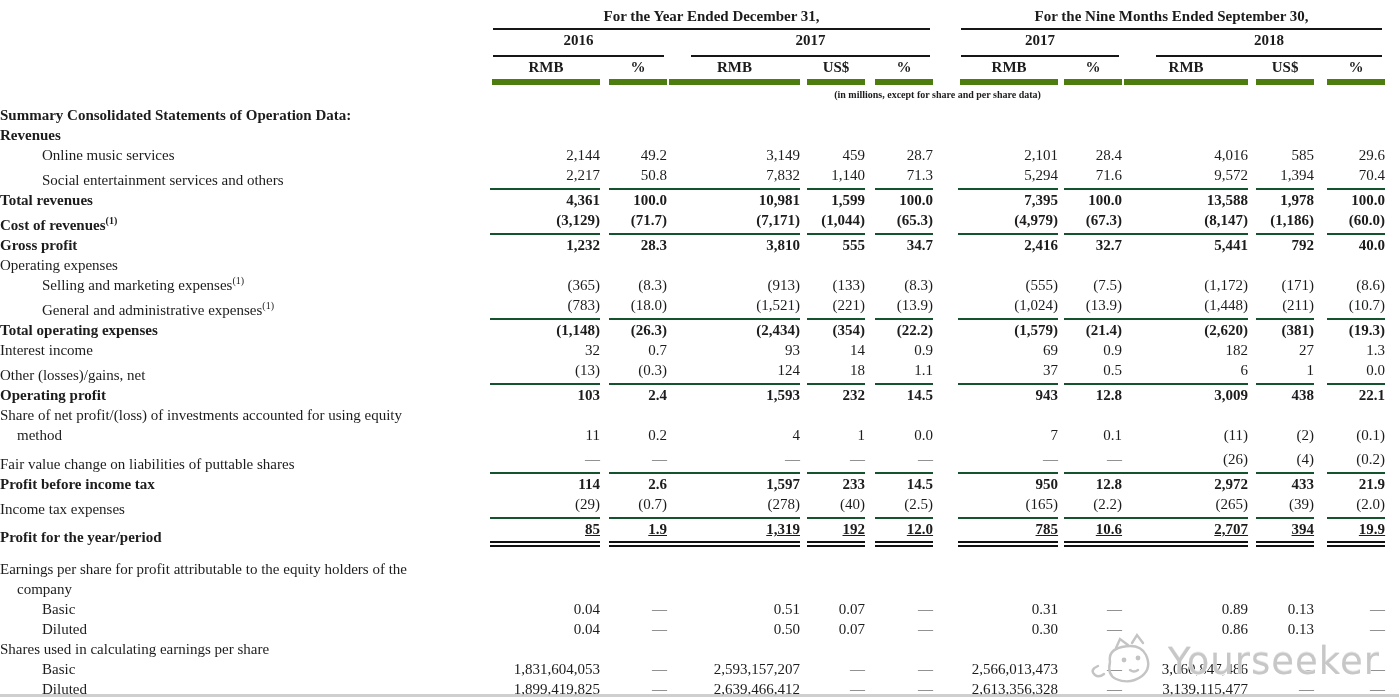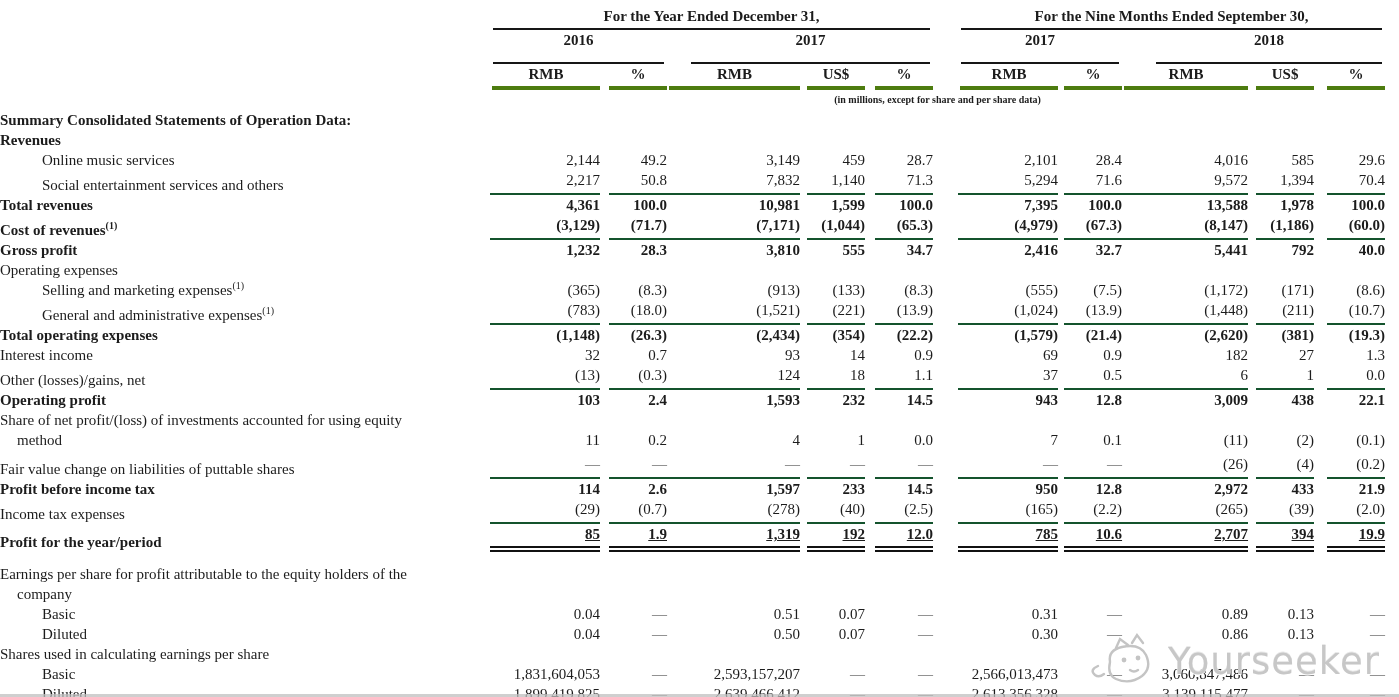--- a/index.html
+++ b/index.html
@@ -4,26 +4,26 @@
 <style>
   html,body{margin:0;padding:0;background:#ffffff;}
   .page{
     position:relative;width:1399px;height:697px;background:#fff;overflow:hidden;
     font-family:"Liberation Serif","DejaVu Serif",serif;color:#1c1c1c;
   }
   table.fin{border-collapse:collapse;table-layout:fixed;width:1385px;margin-top:6px;}
   table.fin td,table.fin th{padding:0;vertical-align:bottom;font-size:15px;line-height:20px;}
   thead th{font-weight:bold;text-align:center;white-space:nowrap;}
   .gline{border-bottom:2.5px solid #161616;padding-bottom:2px;margin:0 3px;}
-  .yline{border-bottom:2.5px solid #161616;padding-bottom:12px;margin:0 3px;}
+  .yline{border-bottom:2.5px solid #161616;padding-bottom:5px;margin:0 3px;}
   .yline.m22{margin-left:24px;}
   .yline.m34{margin-left:34px;}
   .cth{text-align:center;}
   .cth.short{text-align:right;}
-  .cline{border-bottom:4px solid #4d7c0f;padding-bottom:2px;margin-left:2px;text-align:center;}
+  .cline{border-bottom:6px solid #4d7c0f;padding-bottom:2px;margin-left:2px;text-align:center;}
   .cline.shorth{display:inline-block;width:58px;}
   .unitsrow td{padding-top:2px;padding-bottom:3px;}
   .units{font-weight:bold;text-align:center;font-size:10px;}
   td.lbl{text-align:left;white-space:nowrap;padding-left:8px;}
   td.lbl.ind{padding-left:42px;}
   td.lbl.cont{padding-left:17px;}
   td.num{text-align:right;}
   .val{text-align:right;}
   .val.short{display:inline-block;width:58px;}
   .u1{border-bottom:2px solid #14532d;padding-bottom:3px;}

